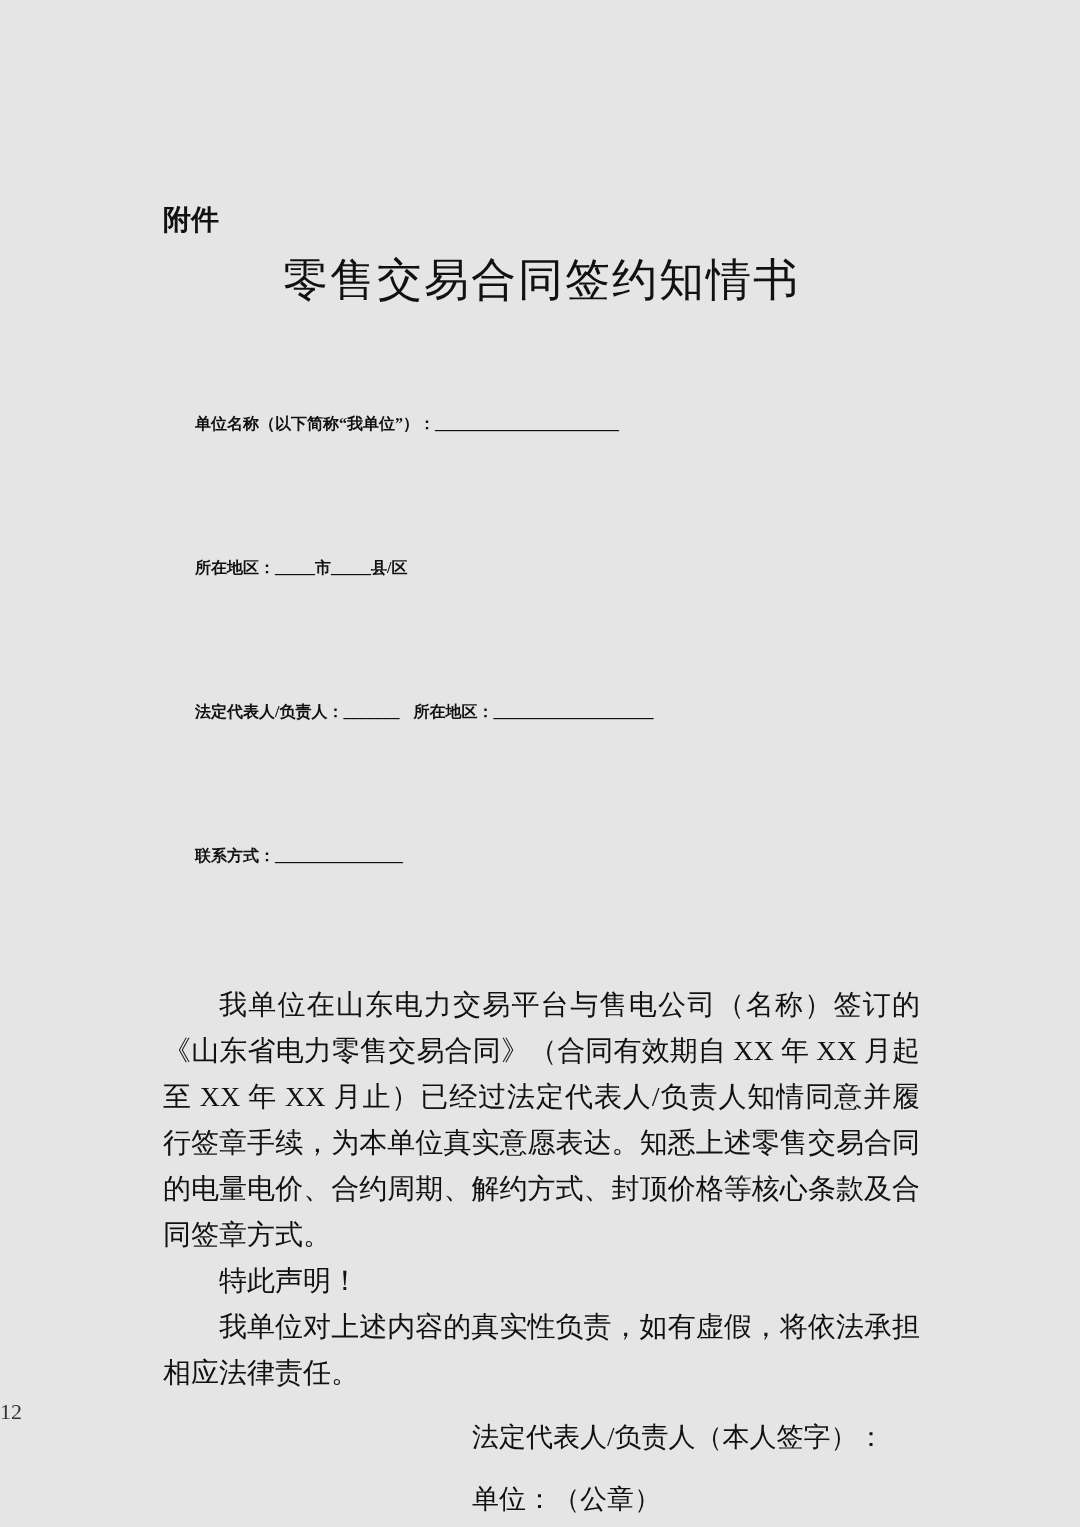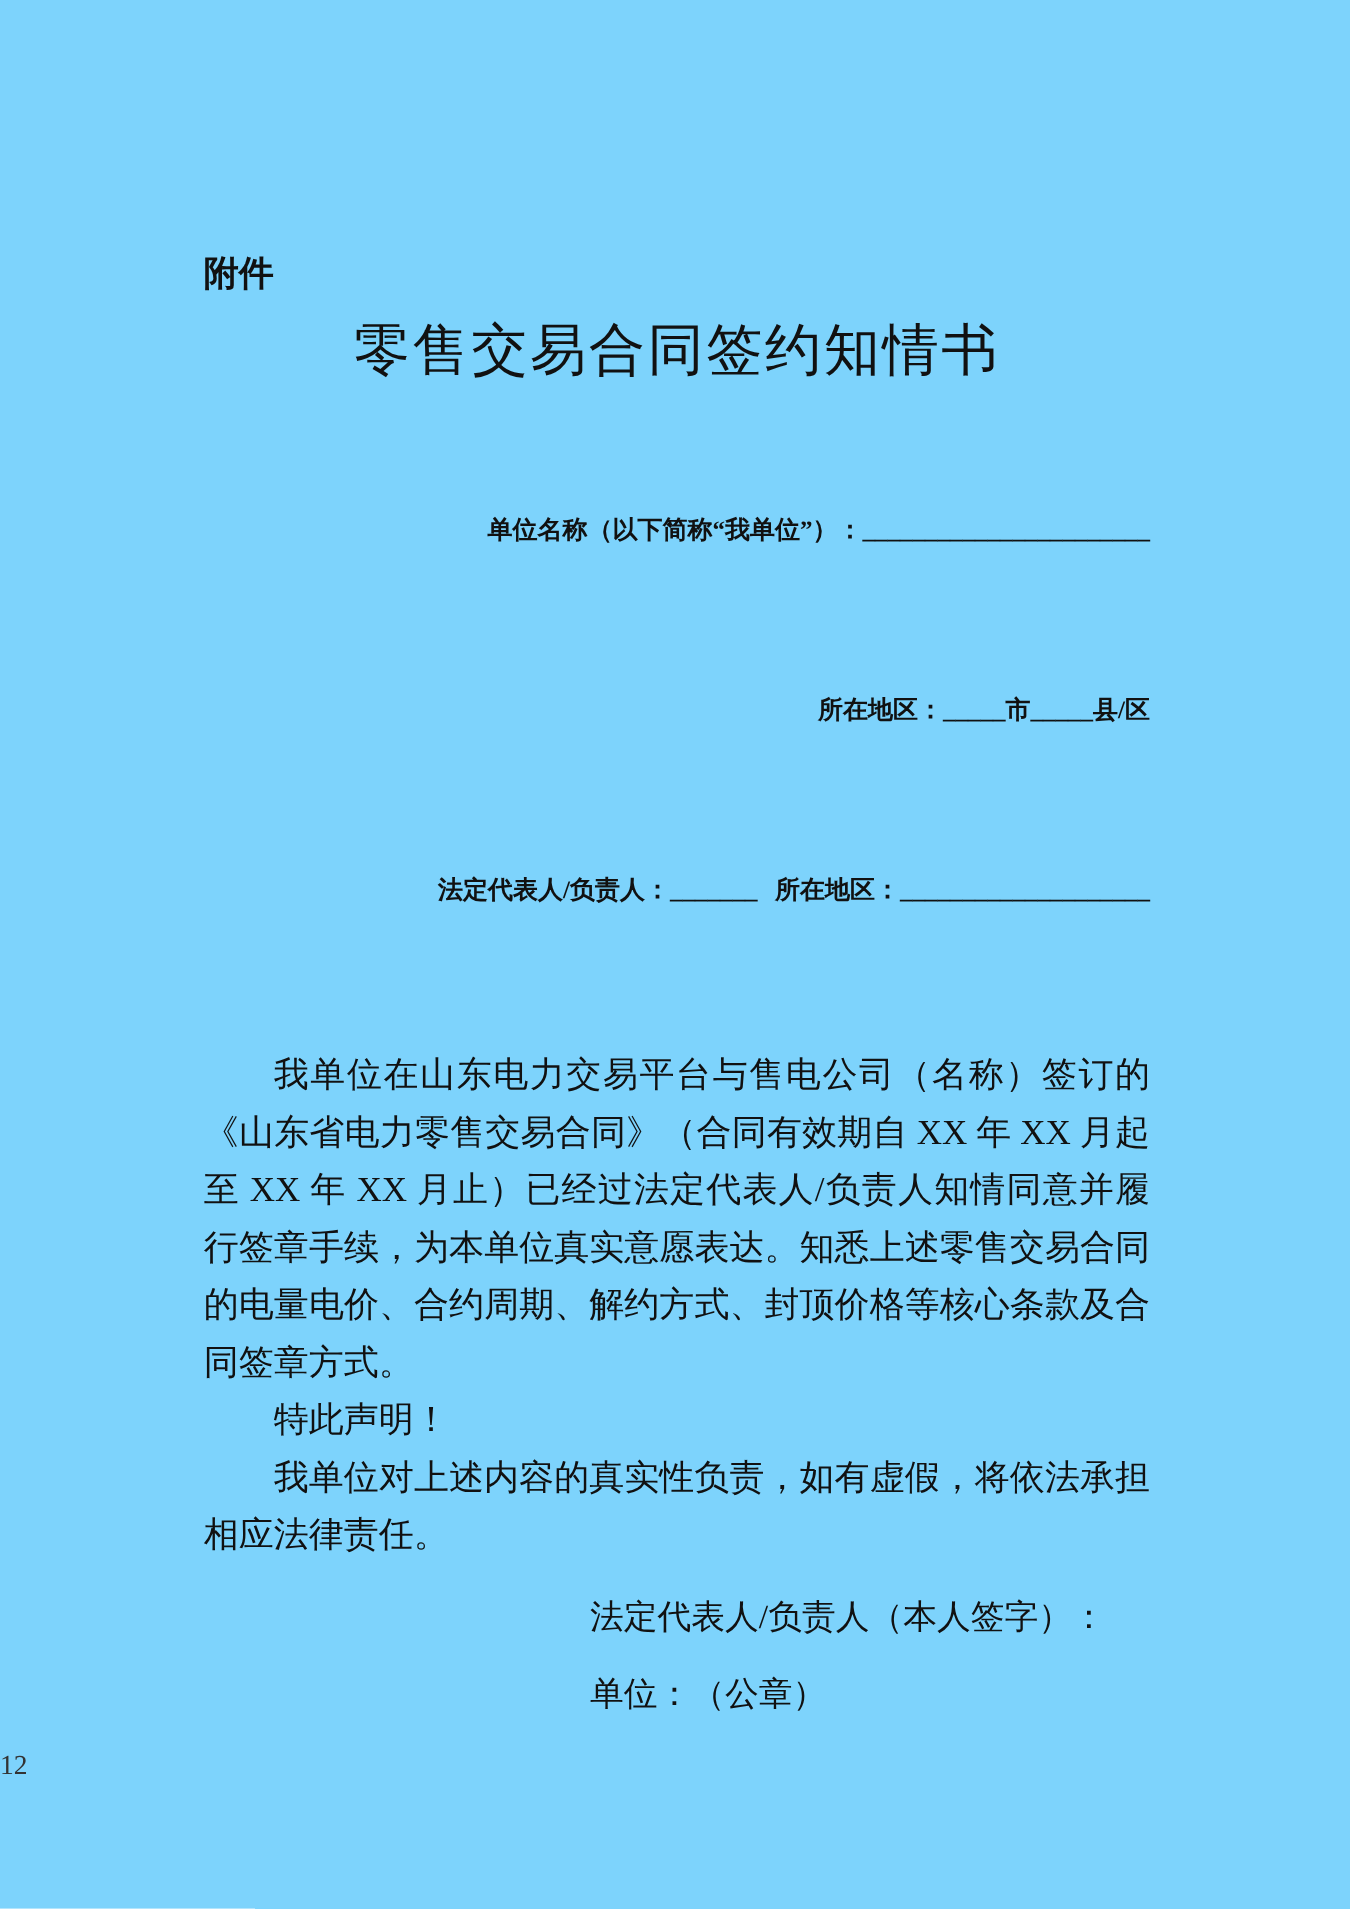--- a/index.html
+++ b/index.html
@@ -4,21 +4,21 @@
 <style>
   html, body {
     margin: 0;
     padding: 0;
     background: #ffffff;
   }
   .page {
     position: relative;
     width: 1080px;
     height: 1527px;
-    background: #7dd3fc;
+    background: #e5e5e5;
     color: #111111;
     font-family: "Liberation Serif", "DejaVu Serif", serif;
     overflow: hidden;
   }
   .content {
     position: absolute;
     left: 163px;
     top: 200px;
     width: 757px;
   }
@@ -30,23 +30,22 @@
   .doc-title {
     margin-top: 10px;
     text-align: center;
     font-size: 45px;
     font-weight: normal;
     letter-spacing: 2px;
     line-height: 60px;
   }
   .form-section {
     margin-top: 42px;
-    font-size: 20px;
+    font-size: 16px;
     font-weight: bold;
-    text-align: right;
   }
   .form-line {
     line-height: 48px;
     white-space: pre-wrap;
   }
   .blank {
     font-weight: bold;
     letter-spacing: 0;
   }
   .gap-sm { display: inline-block; width: 14px; }
@@ -92,20 +91,23 @@
     <div class="form-section">
       <div class="form-line">
         <span>单位名称（以下简称“我单位”）：</span><span class="blank">_______________________</span>
       </div>
       <div class="form-line">
         <span>所在地区：</span><span class="blank">_____</span><span>市</span><span class="blank">_____</span><span>县/区</span>
       </div>
       <div class="form-line">
         <span>法定代表人/负责人：</span><span class="blank">_______</span><span class="gap-sm"></span><span>所在地区：</span><span class="blank">____________________</span>
       </div>
+      <div class="form-line">
+        <span>联系方式：</span><span class="blank">________________</span>
+      </div>
     </div>
 
     <div class="body-section">
       <p class="para">我单位在山东电力交易平台与售电公司（名称）签订的《山东省电力零售交易合同》（合同有效期自 XX 年 XX 月起至 XX 年 XX 月止）已经过法定代表人/负责人知情同意并履行签章手续，为本单位真实意愿表达。知悉上述零售交易合同的电量电价、合约周期、解约方式、封顶价格等核心条款及合同签章方式。</p>
       <p class="para">特此声明！</p>
       <p class="para">我单位对上述内容的真实性负责，如有虚假，将依法承担相应法律责任。</p>
     </div>
 
     <div class="signature-block">
       <div class="sig-line">法定代表人/负责人（本人签字）：</div>

